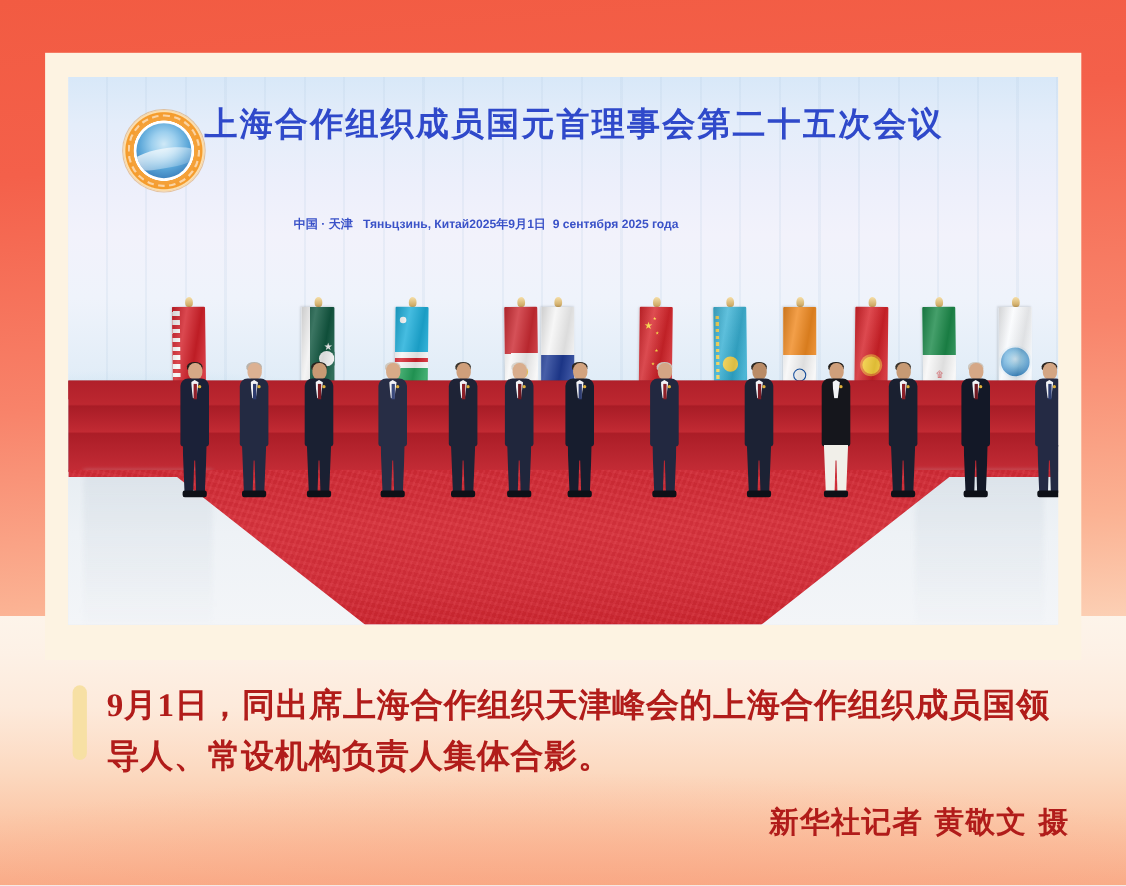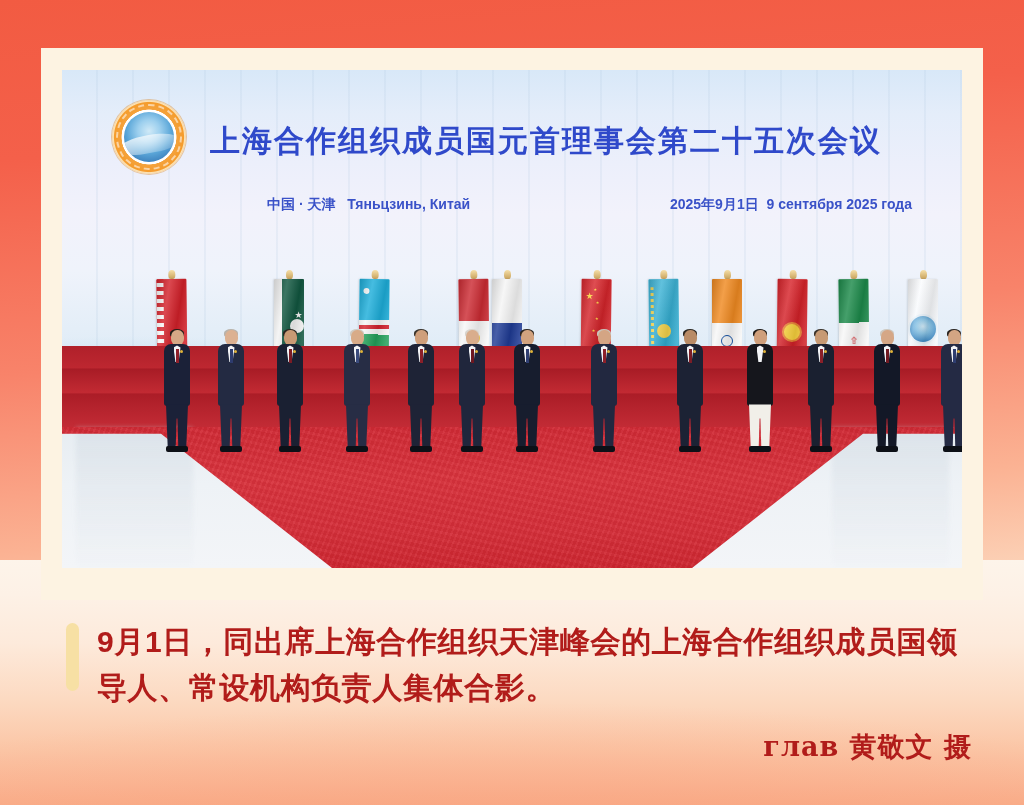--- a/index.html
+++ b/index.html
@@ -137,21 +137,21 @@
   .emblem-ring-text {
     position: absolute;
     inset: 6%;
     border-radius: 50%;
     border: 2px dashed rgba(255,255,255,0.55);
   }
 
   
   .headline {
     position: absolute;
-    left: 148px; top: 28px; right: 18px; margin-top: 27px;
+    left: 124px; top: 28px; right: 18px;
   }
   .hl-cn {
     color: #2f49ca;
     font-weight: 700;
     font-size: 30px;
     letter-spacing: 2.0px;
     line-height: 1.08;
     white-space: nowrap;
     text-align: left;
   }
@@ -160,23 +160,22 @@
     font-weight: 700;
     font-size: 14.2px;
     letter-spacing: -0.05px;
     margin-top: 5px;
     white-space: nowrap;
   }
   .meta-row {
     position: absolute;
     left: 205px; right: 50px; top: 126px;
     display: flex;
-    justify-content: space-between;
     color: #3a52c8;
-    font-size: 14px;
+    font-size: 11px;
     font-weight: 600;
   }
   .meta-row span { white-space: nowrap; }
 
   
   .stage-riser {
     position: absolute;
     left: 0; right: 0; top: 55.5%; height: 16.5%;
     background: linear-gradient(180deg, #b0202a 0%, #bd2730 26%, #a81c26 28%, #c22a33 56%, #ab1d27 58%, #c42c36 100%);
   }
@@ -329,21 +328,21 @@
     left: 66px; top: 623px;
     width: 13px; height: 68px;
     border-radius: 7px;
     background: #f7e0a4;
   }
   #caption {
     position: absolute;
     left: 97px; top: 619px;
     width: 880px;
     color: #b11c1a;
-    font-family: Liberation Sans, sans-serif;
+    font-family: Liberation Serif, serif;
     font-weight: 700;
     font-size: 30px;
     line-height: 1.52;
     letter-spacing: 0.6px;
   }
   #credit {
     position: absolute;
     right: 52px; top: 729px;
     color: #b11c1a;
     font-family: "DejaVu Serif", "Liberation Serif", serif;
@@ -618,15 +617,15 @@
           <div class="p-pin"></div>
           <div class="p-legs" style="background:#242a44"></div>
           <div class="p-shoes"></div>
         </div>
       </div>
 
   </div>
 
   <div id="gold-bar"></div>
   <div id="caption">9月1日，同出席上海合作组织天津峰会的上海合作组织成员国领导人、常设机构负责人集体合影。</div>
-  <div id="credit">глав 黄敬文 摄</div>
+  <div id="credit">新华社记者 黄敬文 摄</div>
 
 </div>
 
 </body></html>

